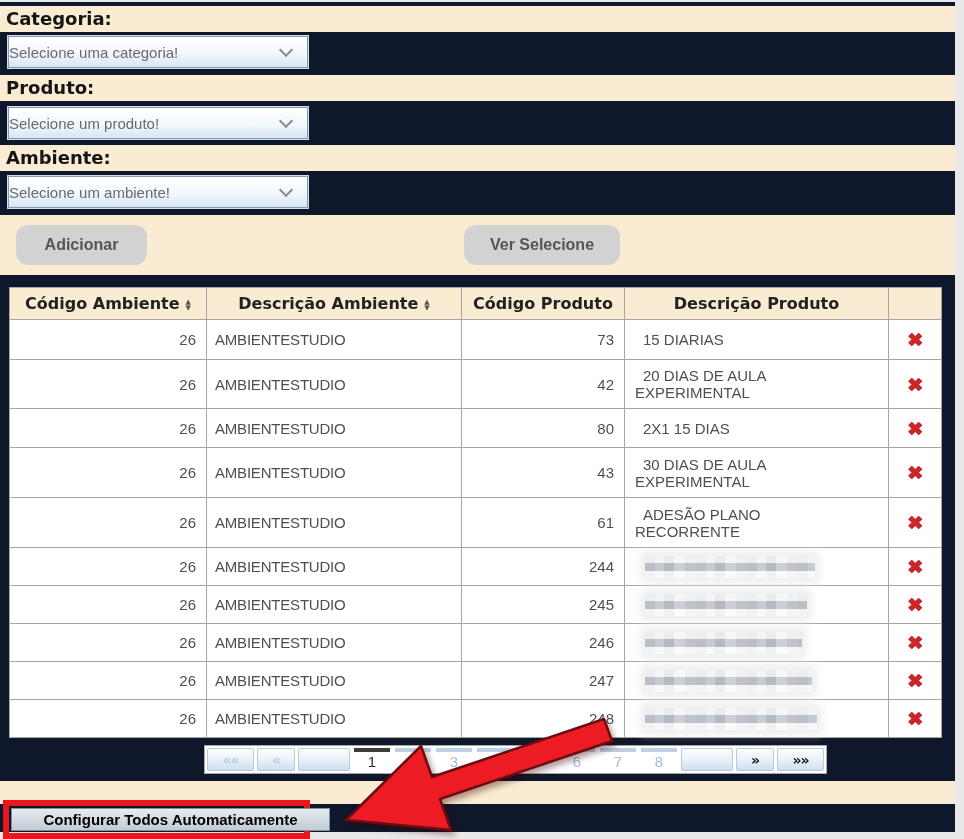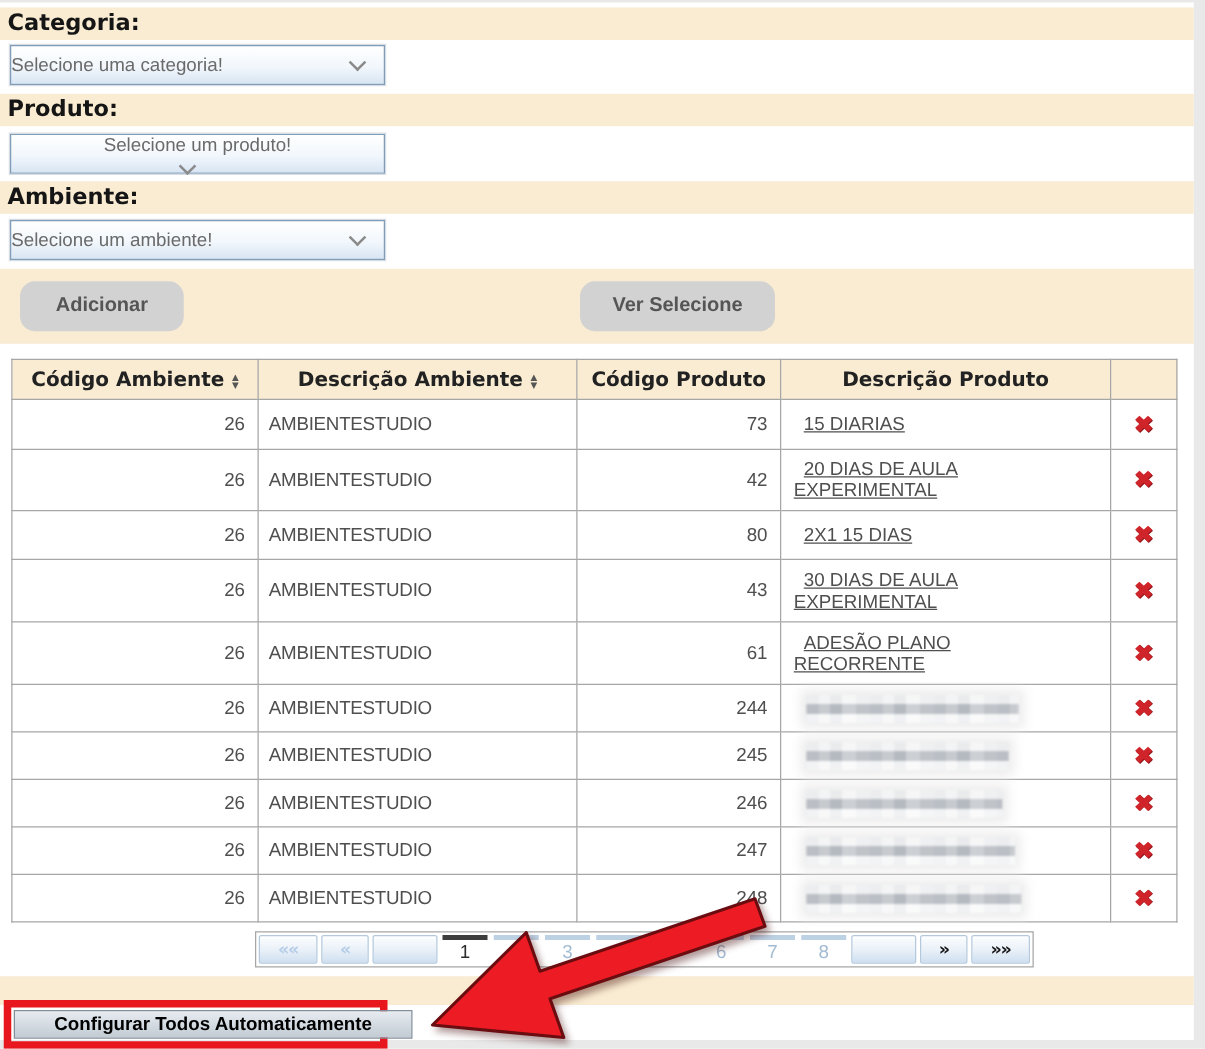--- a/index.html
+++ b/index.html
@@ -1,32 +1,32 @@
 <!DOCTYPE html>
 <html><head>
 <meta charset="utf-8">
 <style>
   * { margin:0; padding:0; box-sizing:border-box; }
   html,body { width:964px; height:839px; }
   body { background:#e9e9e9; font-family:"Liberation Sans",sans-serif; position:relative; overflow:hidden; }
   .page { position:absolute; left:0; top:0; width:964px; height:839px; }
-  .content { position:absolute; left:0; top:2px; width:955px; height:830px; background:#ffffff; }
+  .content { position:absolute; left:0; top:2px; width:955px; height:830px; background:#0f172a; }
 
   
   .label-bar { position:absolute; left:0; width:955px; height:26px; background:#f9ecd2;
                font-family:"DejaVu Sans",sans-serif; font-weight:bold; font-size:18px; color:#151515;
                line-height:26px; padding-left:6px; }
   .bar1 { top:4px; } .bar2 { top:73px; } .bar3 { top:143px; }
 
   
   .selectbox { position:absolute; left:8px; width:300px; height:32px;
                background:linear-gradient(#ffffff,#f2f7fc 55%,#d8e5f3);
                border:1px solid #7f9db9; outline:1px solid #d7dde2;
                display:flex; align-items:center; cursor:pointer; }
-  .sel1 { top:34px; } .sel2 { top:105px;flex-direction:column; } .sel3 { top:174px; }
+  .sel1 { top:34px; } .sel2 { top:105px; } .sel3 { top:174px; }
   .selectbox .sel-text { font-size:15px; color:#6a6a6a; flex:1;
                          white-space:nowrap; overflow:hidden; }
   .chev { width:10px; height:10px; border-right:2px solid #8a8a8a; border-bottom:2px solid #8a8a8a;
           transform:rotate(45deg); margin-right:16px; margin-top:-4px; }
 
   
   .action-bar { position:absolute; left:0; top:213px; width:955px; height:60px; background:#f9ecd2; }
   .gray-btn { position:absolute; top:10px; height:40px; background:#d2d2d2; border:none; border-radius:12px;
               font-family:"Liberation Sans",sans-serif; font-weight:bold; font-size:16px; color:#555;
               cursor:pointer; }
@@ -36,21 +36,21 @@
   
   table.grid { position:absolute; left:9px; top:285px; width:932px; border-collapse:collapse;
                table-layout:fixed; }
   table.grid th, table.grid td { border:1px solid #a6a6a6; }
   table.grid th { background:#f9ecd2; height:32px; font-family:"DejaVu Sans",sans-serif;
                   font-weight:bold; font-size:16px; color:#222; text-align:center; vertical-align:middle; }
   table.grid td { font-size:15px; color:#4f4f4f; vertical-align:middle; background:#fff; }
   td.num { text-align:right; padding-right:10px; }
   td.txt { text-align:left; padding-left:8px; letter-spacing:-0.2px; }
   td.desc-prod { text-align:left; padding-left:10px; }
-  td.desc-prod .wrapbox { max-width:160px; text-indent:8px; line-height:17px;text-decoration:underline; }
+  td.desc-prod .wrapbox { max-width:160px; text-indent:8px; line-height:17px; }
   td.del-cell { text-align:center; }
   .del { color:#d0242b; font-size:19px; font-weight:bold; cursor:pointer; display:inline-block;
          text-shadow:0.5px 0.5px 0 #8f1418; transform:scaleY(0.95); }
   tbody tr:nth-child(1) { height:40px; }
   tbody tr:nth-child(2) { height:49px; }
   tbody tr:nth-child(3) { height:39px; }
   tbody tr:nth-child(4) { height:50px; }
   tbody tr:nth-child(5) { height:50px; }
   tbody tr:nth-child(n+6) { height:38px; }
   .sort-ic { display:inline-flex; flex-direction:column; vertical-align:middle; margin-left:6px; }

